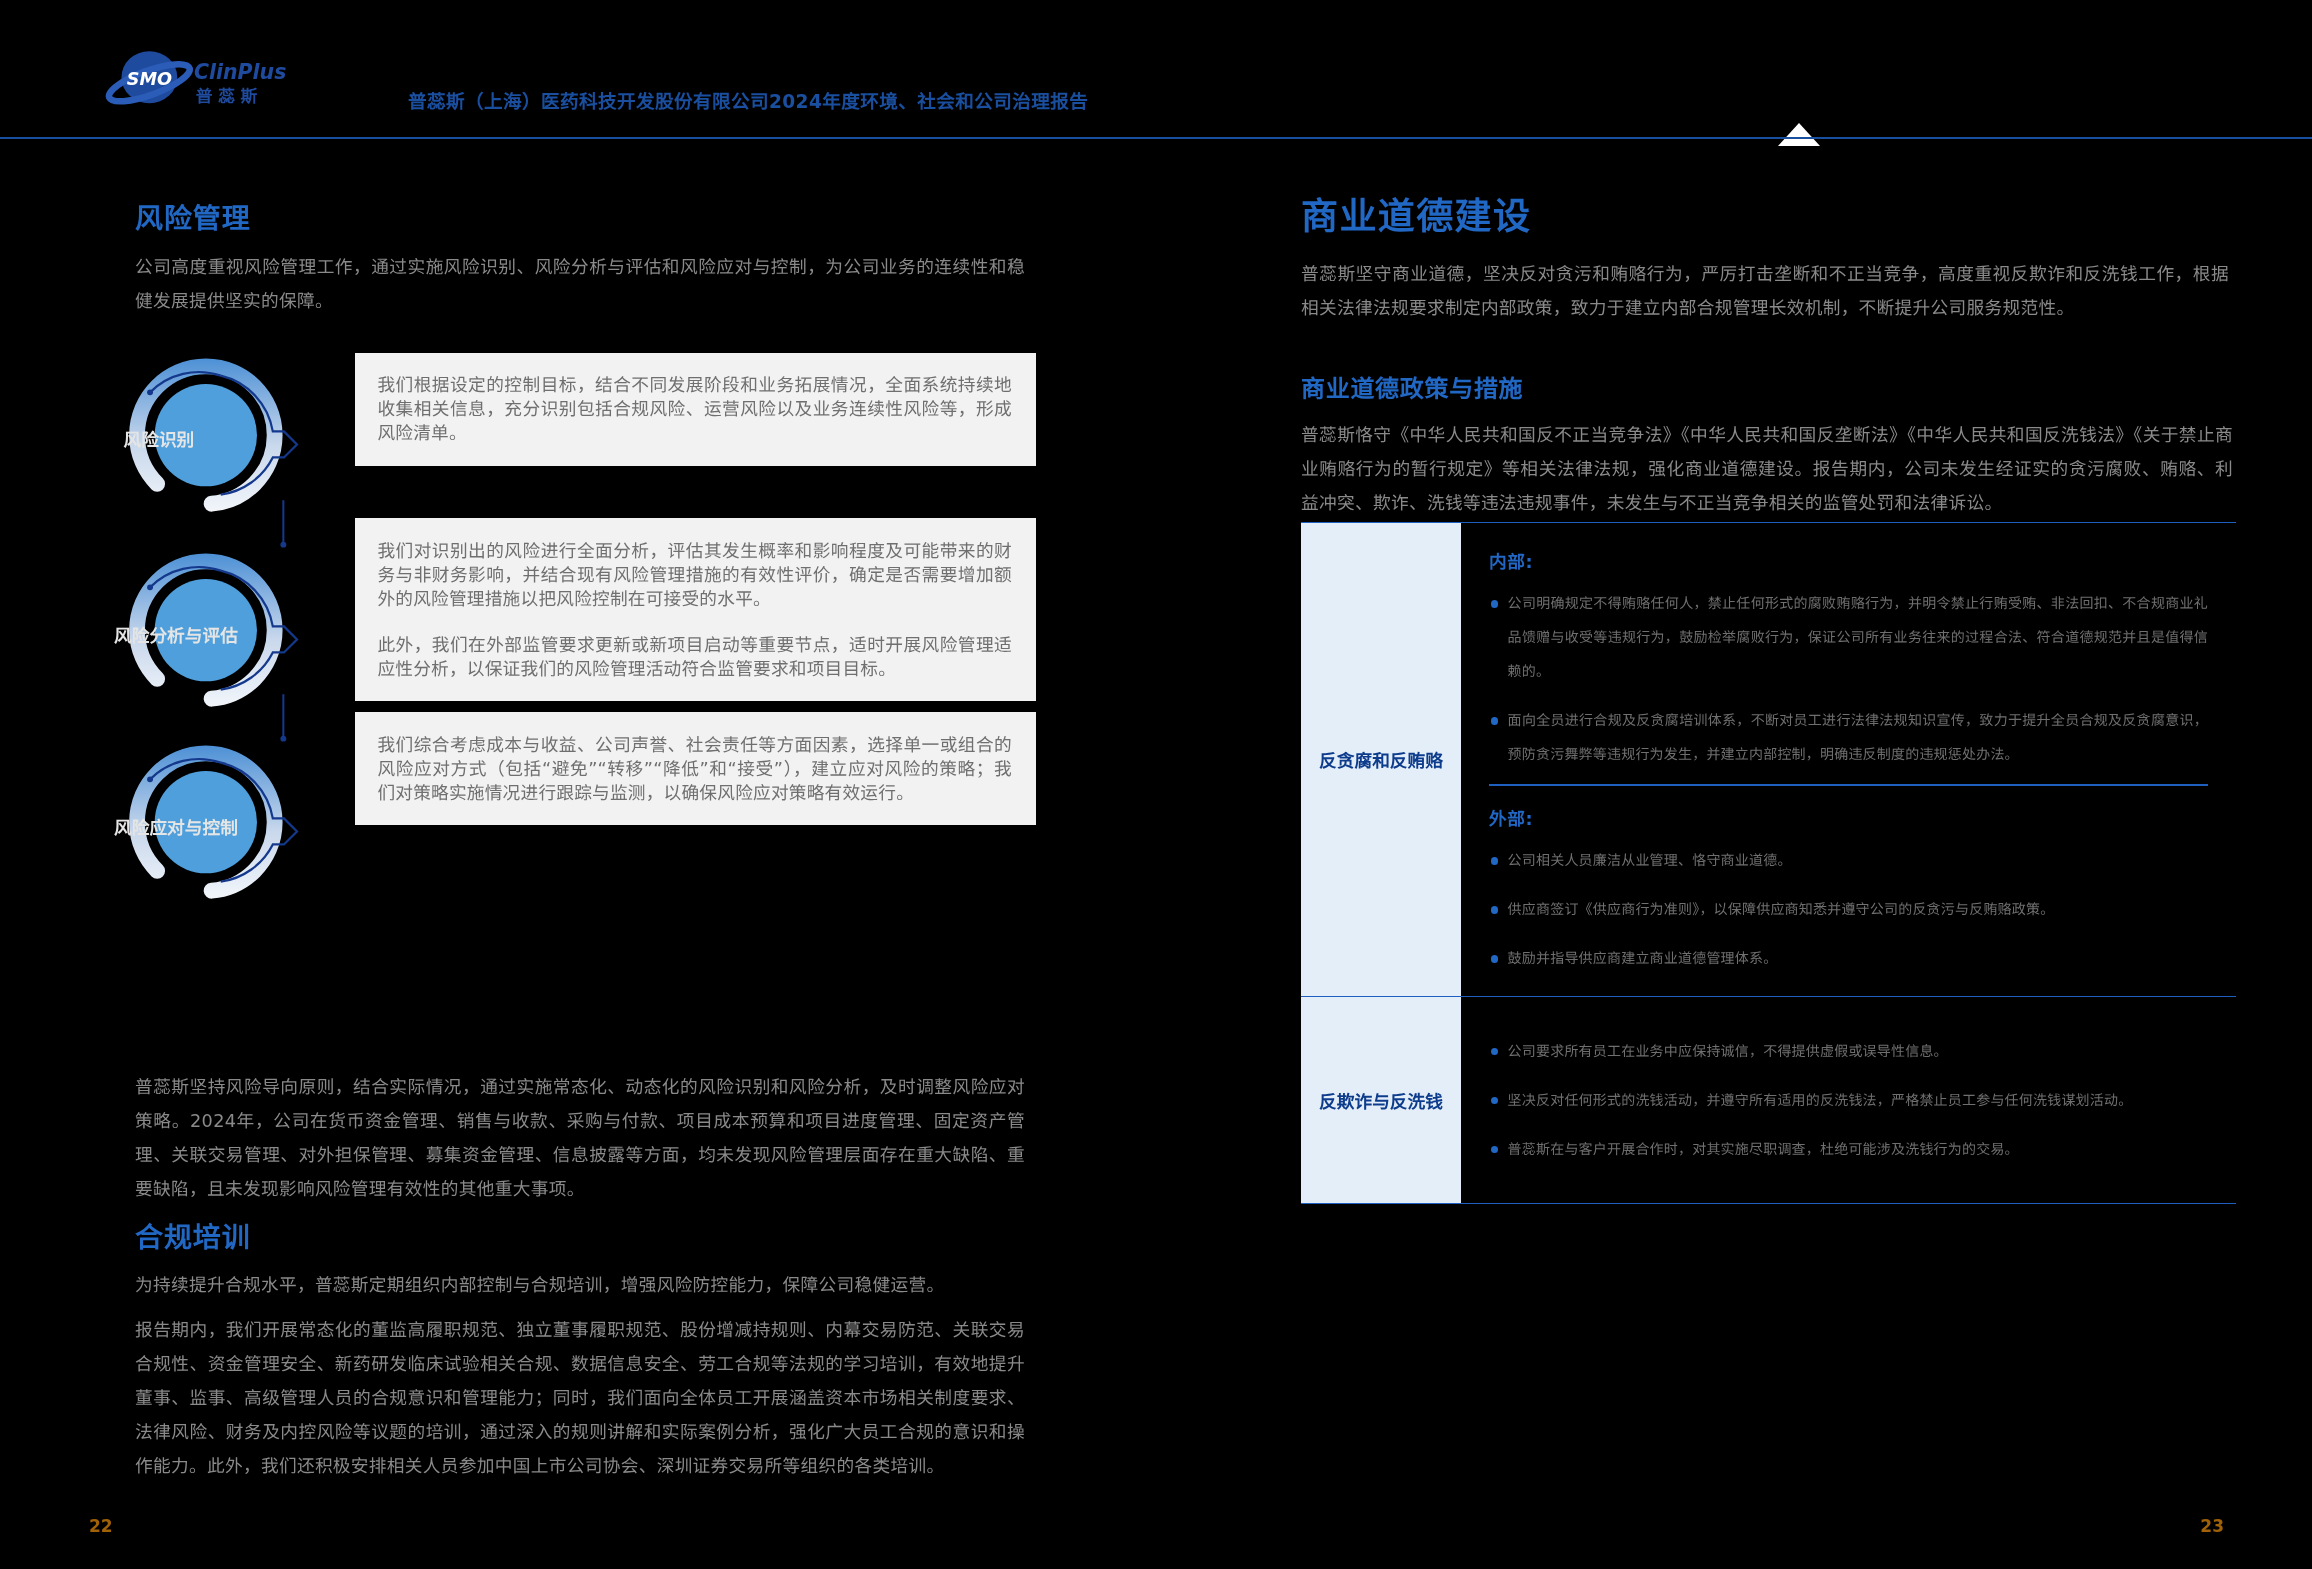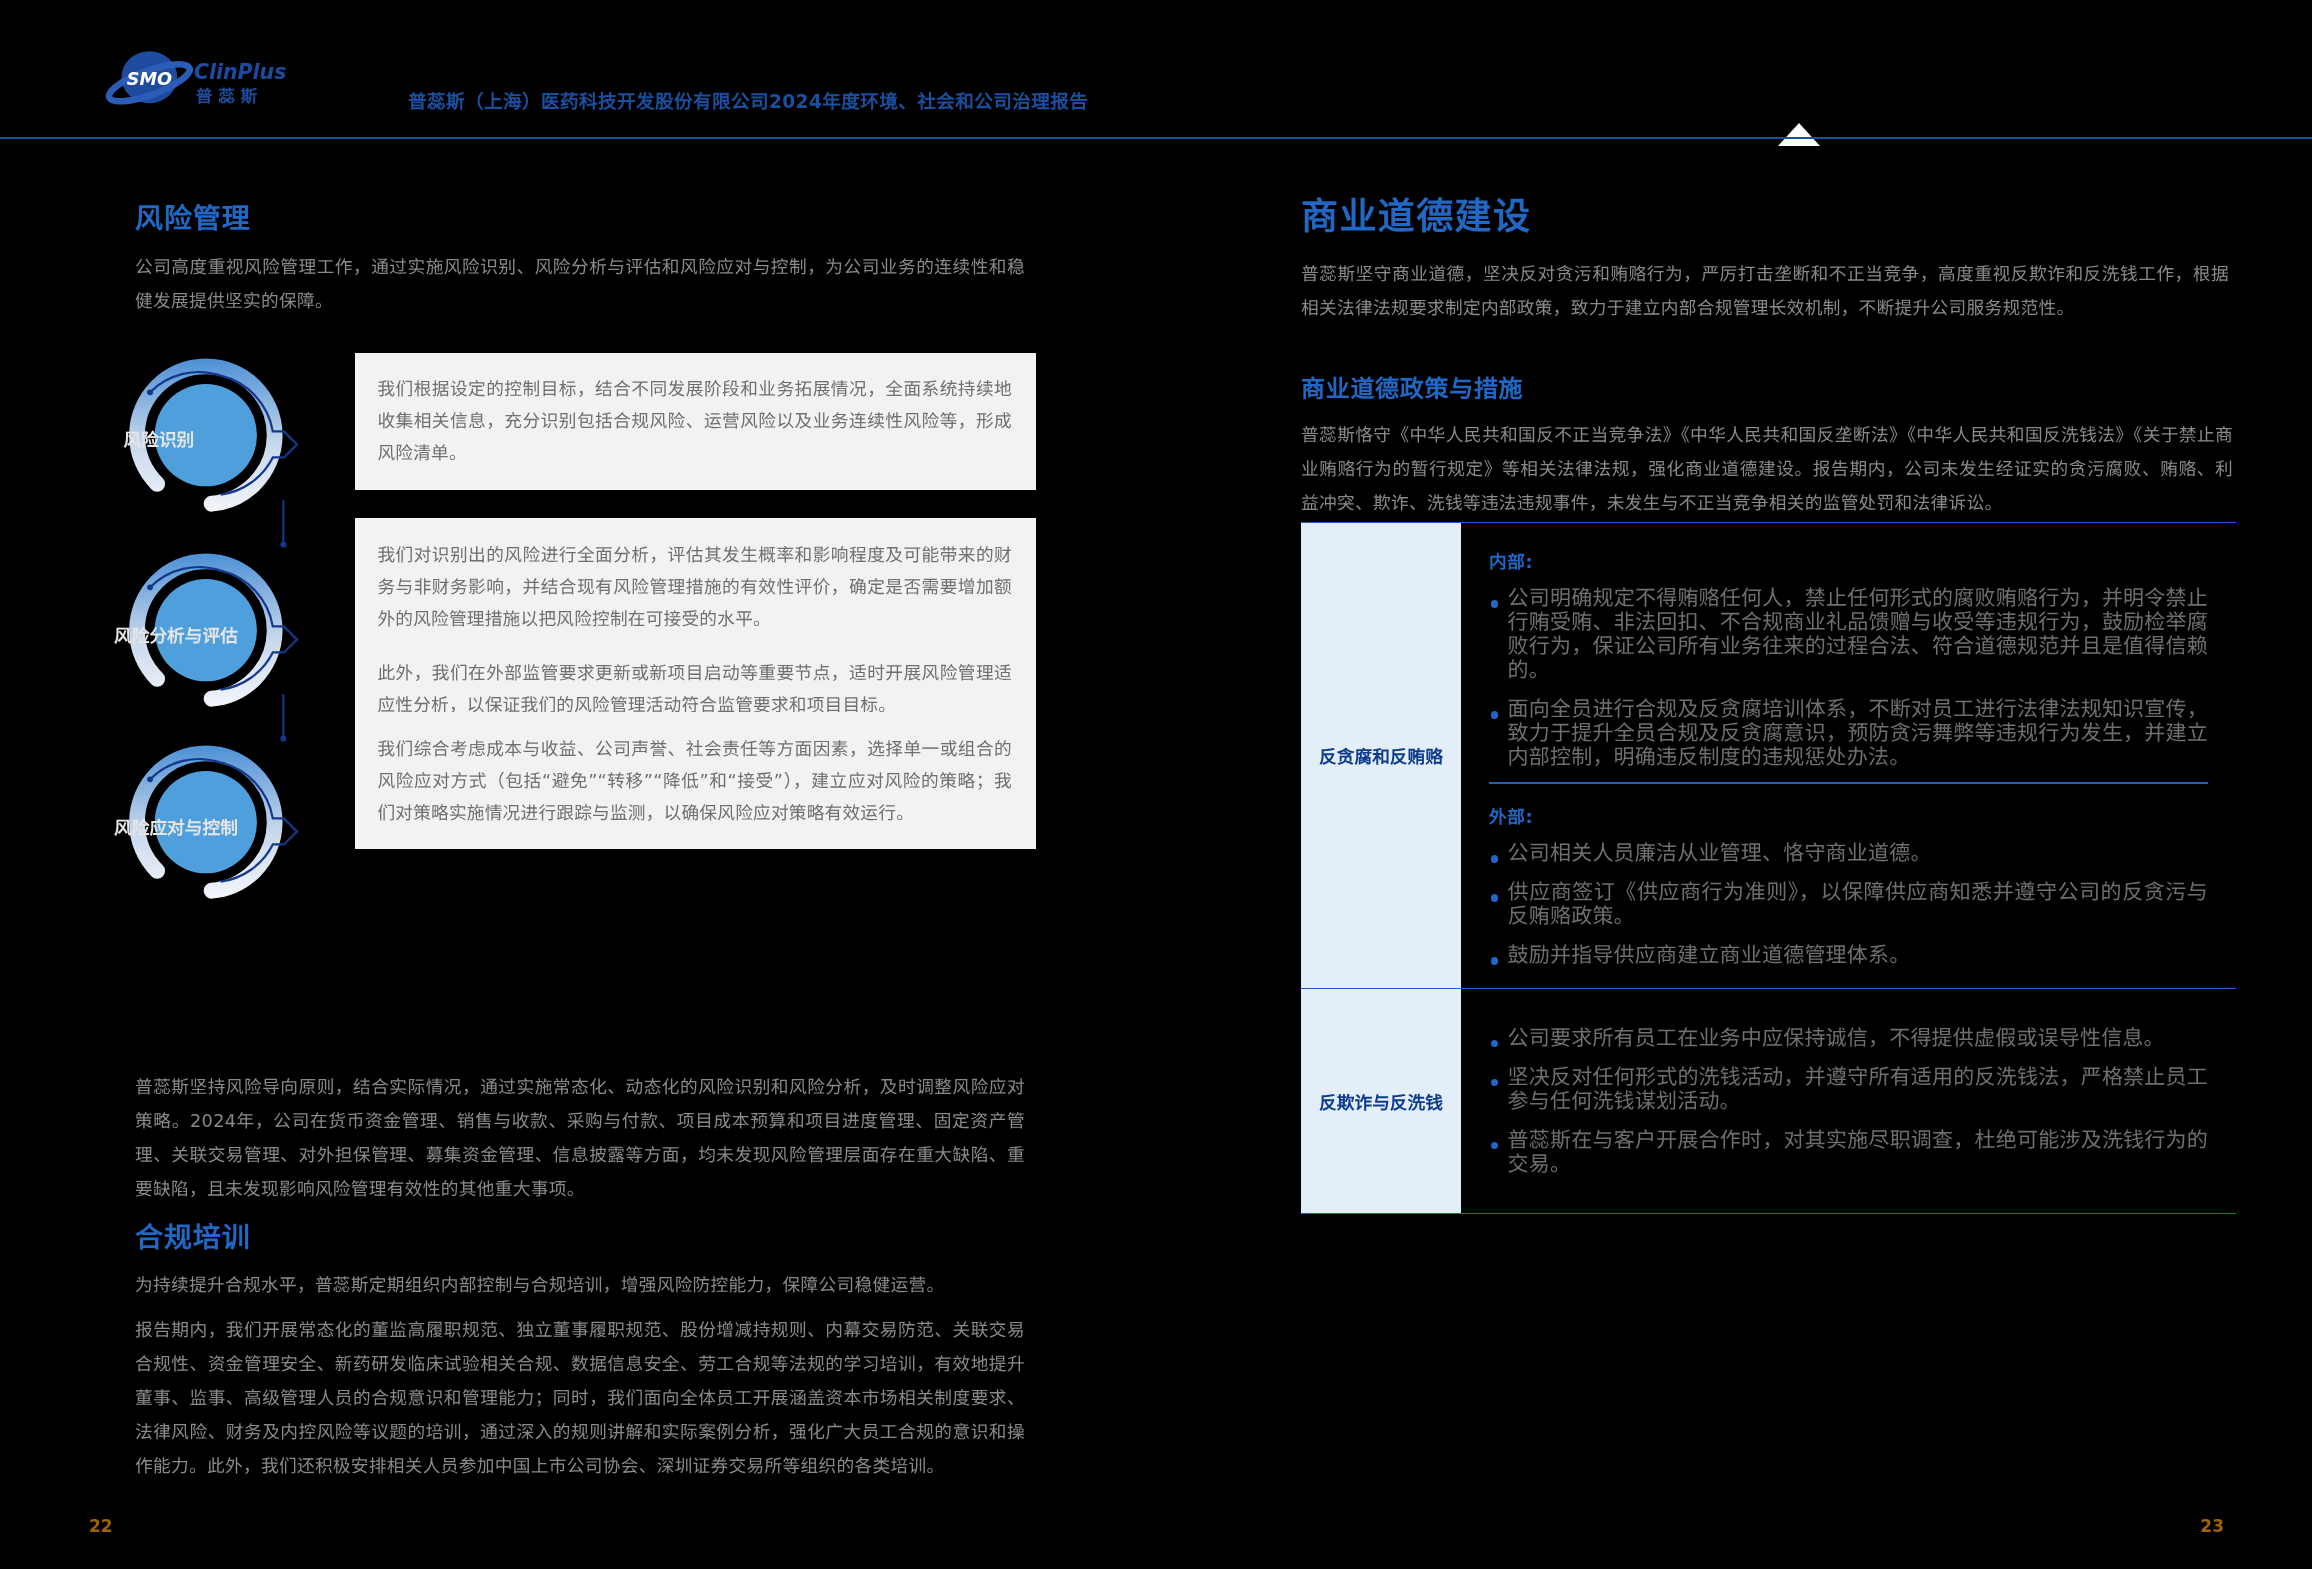--- a/index.html
+++ b/index.html
@@ -85,21 +85,21 @@
   .lp-title { position: absolute; left: 135px; top: 58px; }
   .lp-intro { position: absolute; left: 135px; top: 112px; width: 890px; }
 
   .flow { position: absolute; left: 131px; top: 222px; width: 904px; height: 392px; }
   .flow-box {
     position: absolute;
     background: #f2f2f2;
     padding: 20.5px 24px 20.5px 22.4px;
   }
   .flow-box p {
-    font-size: 17.7px; line-height: 32px;
+    font-size: 17.7px; line-height: 24px;
     color: #6f6f6f; text-align: justify;
     letter-spacing: 0.2px;
   }
   .flow-box p + p { margin-top: 22.4px; }
 
   .flow-label {
     position: absolute;
     font-size: 17.7px; font-weight: 700;
     color: #e5e5e5; white-space: nowrap;
     text-align: left; width: 100%;
@@ -142,21 +142,21 @@
     letter-spacing: 0.5px;
   }
   .divider-mid {
     height: 1.9px; background: #1f5fc0;
     margin: 13px 0 18.6px 0;
   }
   ul.bl { list-style: none; }
   ul.bl li {
     position: relative;
     padding-left: 18.6px;
-    font-size: 21px; line-height: 24px;
+    font-size: 14px; line-height: 34px;
     color: #6f6f6f; text-align: justify;
     letter-spacing: 0.2px;
   }
   ul.bl li + li { margin-top: 15px; }
   ul.bl li::before {
     content: "";
     position: absolute; left: 1.9px; top: 14px;
     width: 7.5px; height: 7.5px; border-radius: 50%;
     background: #2167c4;
   }

